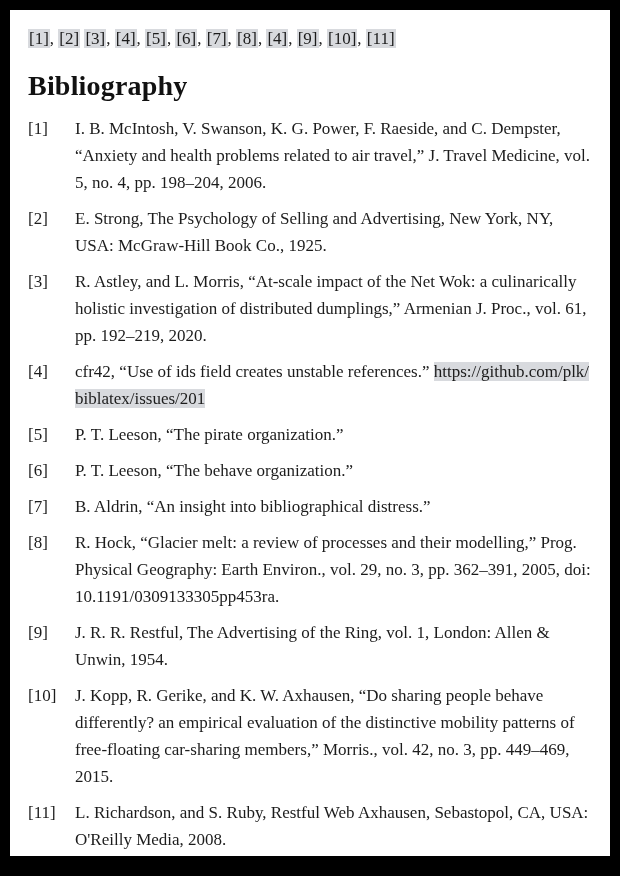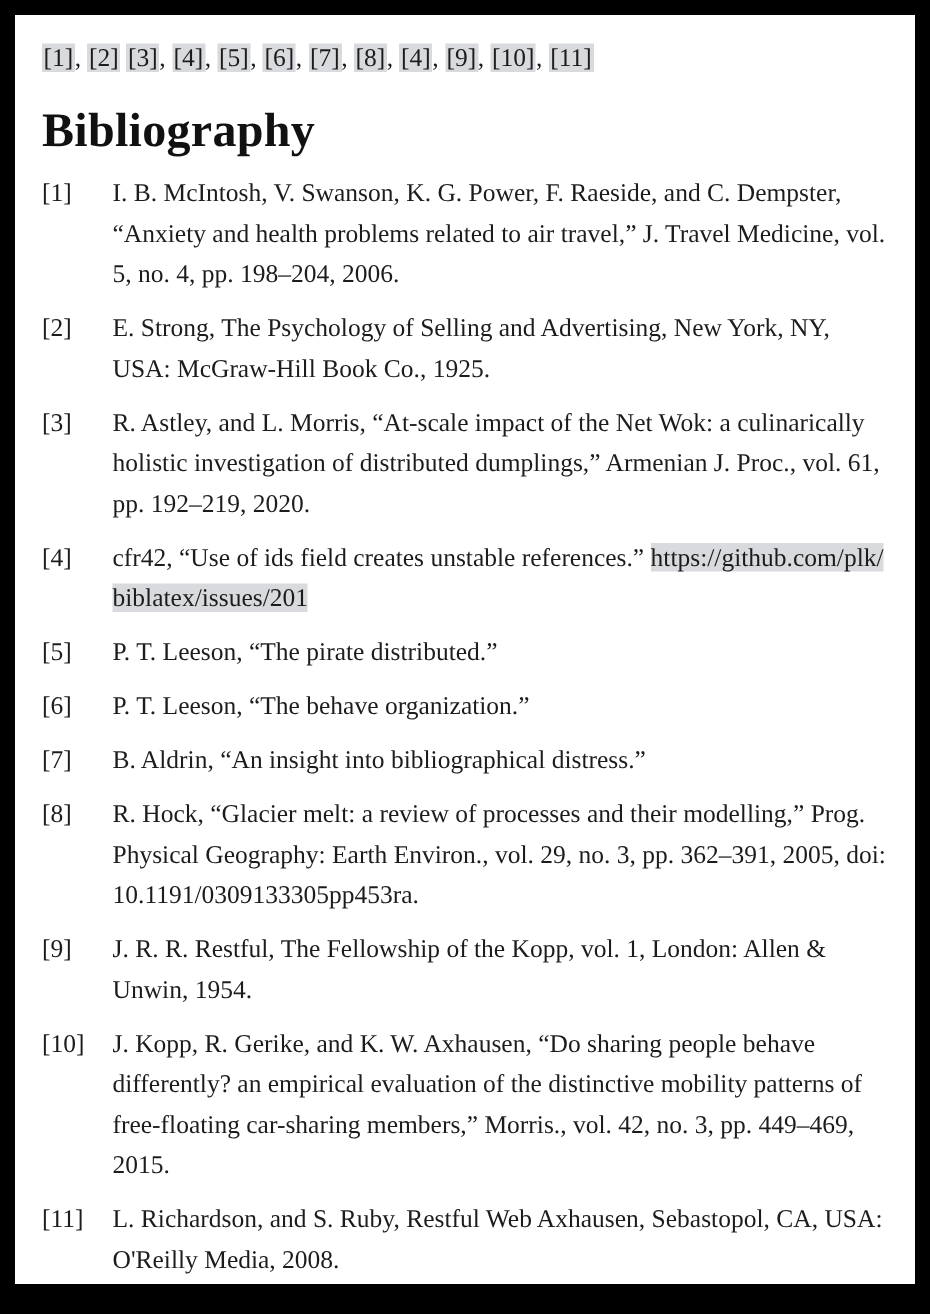--- a/index.html
+++ b/index.html
@@ -27,21 +27,21 @@
     color: #1c1c1c;
     white-space: normal;
   }
   .cite-box {
     background: #d8dade;
     padding: 0 1px;
     color: #1c1c1c;
     cursor: pointer;
   }
   .heading {
-    font-size: 32px;
+    font-size: 28px;
     line-height: 30px;
     font-weight: bold;
     color: #111111;
     margin: 20px 0 14px 0;
     letter-spacing: 0.2px;
   }
   .bib-list { }
   .entry {
     display: flex;
     font-size: 17px;
@@ -84,37 +84,37 @@
       <div class="entry">
         <span class="entry-label">[3]</span>
         <span class="entry-text"><span class="seg-normal">R. Astley, and L. Morris, “At-scale impact of the Net Wok: a culinarically holistic investigation of distributed dumplings,” </span><span class="seg-italic">Armenian J. Proc.</span><span class="seg-normal">, vol. 61, pp. 192–219, 2020.</span></span>
       </div>
       <div class="entry">
         <span class="entry-label">[4]</span>
         <span class="entry-text"><span class="seg-normal">cfr42, “Use of ids field creates unstable references.” </span><span class="seg-link">https://github.com/plk/biblatex/issues/201</span></span>
       </div>
       <div class="entry">
         <span class="entry-label">[5]</span>
-        <span class="entry-text"><span class="seg-normal">P. T. Leeson, “The pirate distributed.”</span></span>
+        <span class="entry-text"><span class="seg-normal">P. T. Leeson, “The pirate organization.”</span></span>
       </div>
       <div class="entry">
         <span class="entry-label">[6]</span>
         <span class="entry-text"><span class="seg-normal">P. T. Leeson, “The behave organization.”</span></span>
       </div>
       <div class="entry">
         <span class="entry-label">[7]</span>
         <span class="entry-text"><span class="seg-normal">B. Aldrin, “An insight into bibliographical distress.”</span></span>
       </div>
       <div class="entry">
         <span class="entry-label">[8]</span>
         <span class="entry-text"><span class="seg-normal">R. Hock, “Glacier melt: a review of processes and their modelling,” </span><span class="seg-italic">Prog. Physical Geography: Earth Environ.</span><span class="seg-normal">, vol. 29, no. 3, pp. 362–391, 2005, doi: 10.1191/0309133305pp453ra.</span></span>
       </div>
       <div class="entry">
         <span class="entry-label">[9]</span>
-        <span class="entry-text"><span class="seg-normal">J. R. R. Restful, </span><span class="seg-italic">The Fellowship of the Kopp</span><span class="seg-normal">, vol. 1, London: Allen &amp; Unwin, 1954.</span></span>
+        <span class="entry-text"><span class="seg-normal">J. R. R. Restful, </span><span class="seg-italic">The Advertising of the Ring</span><span class="seg-normal">, vol. 1, London: Allen &amp; Unwin, 1954.</span></span>
       </div>
       <div class="entry">
         <span class="entry-label">[10]</span>
         <span class="entry-text"><span class="seg-normal">J. Kopp, R. Gerike, and K. W. Axhausen, “Do sharing people behave differently? an empirical evaluation of the distinctive mobility patterns of free-floating car-sharing members,” </span><span class="seg-italic">Morris.</span><span class="seg-normal">, vol. 42, no. 3, pp. 449–469, 2015.</span></span>
       </div>
       <div class="entry">
         <span class="entry-label">[11]</span>
         <span class="entry-text"><span class="seg-normal">L. Richardson, and S. Ruby, </span><span class="seg-italic">Restful Web Axhausen</span><span class="seg-normal">, Sebastopol, CA, USA: O'Reilly Media, 2008.</span></span>
       </div>
     </div>

